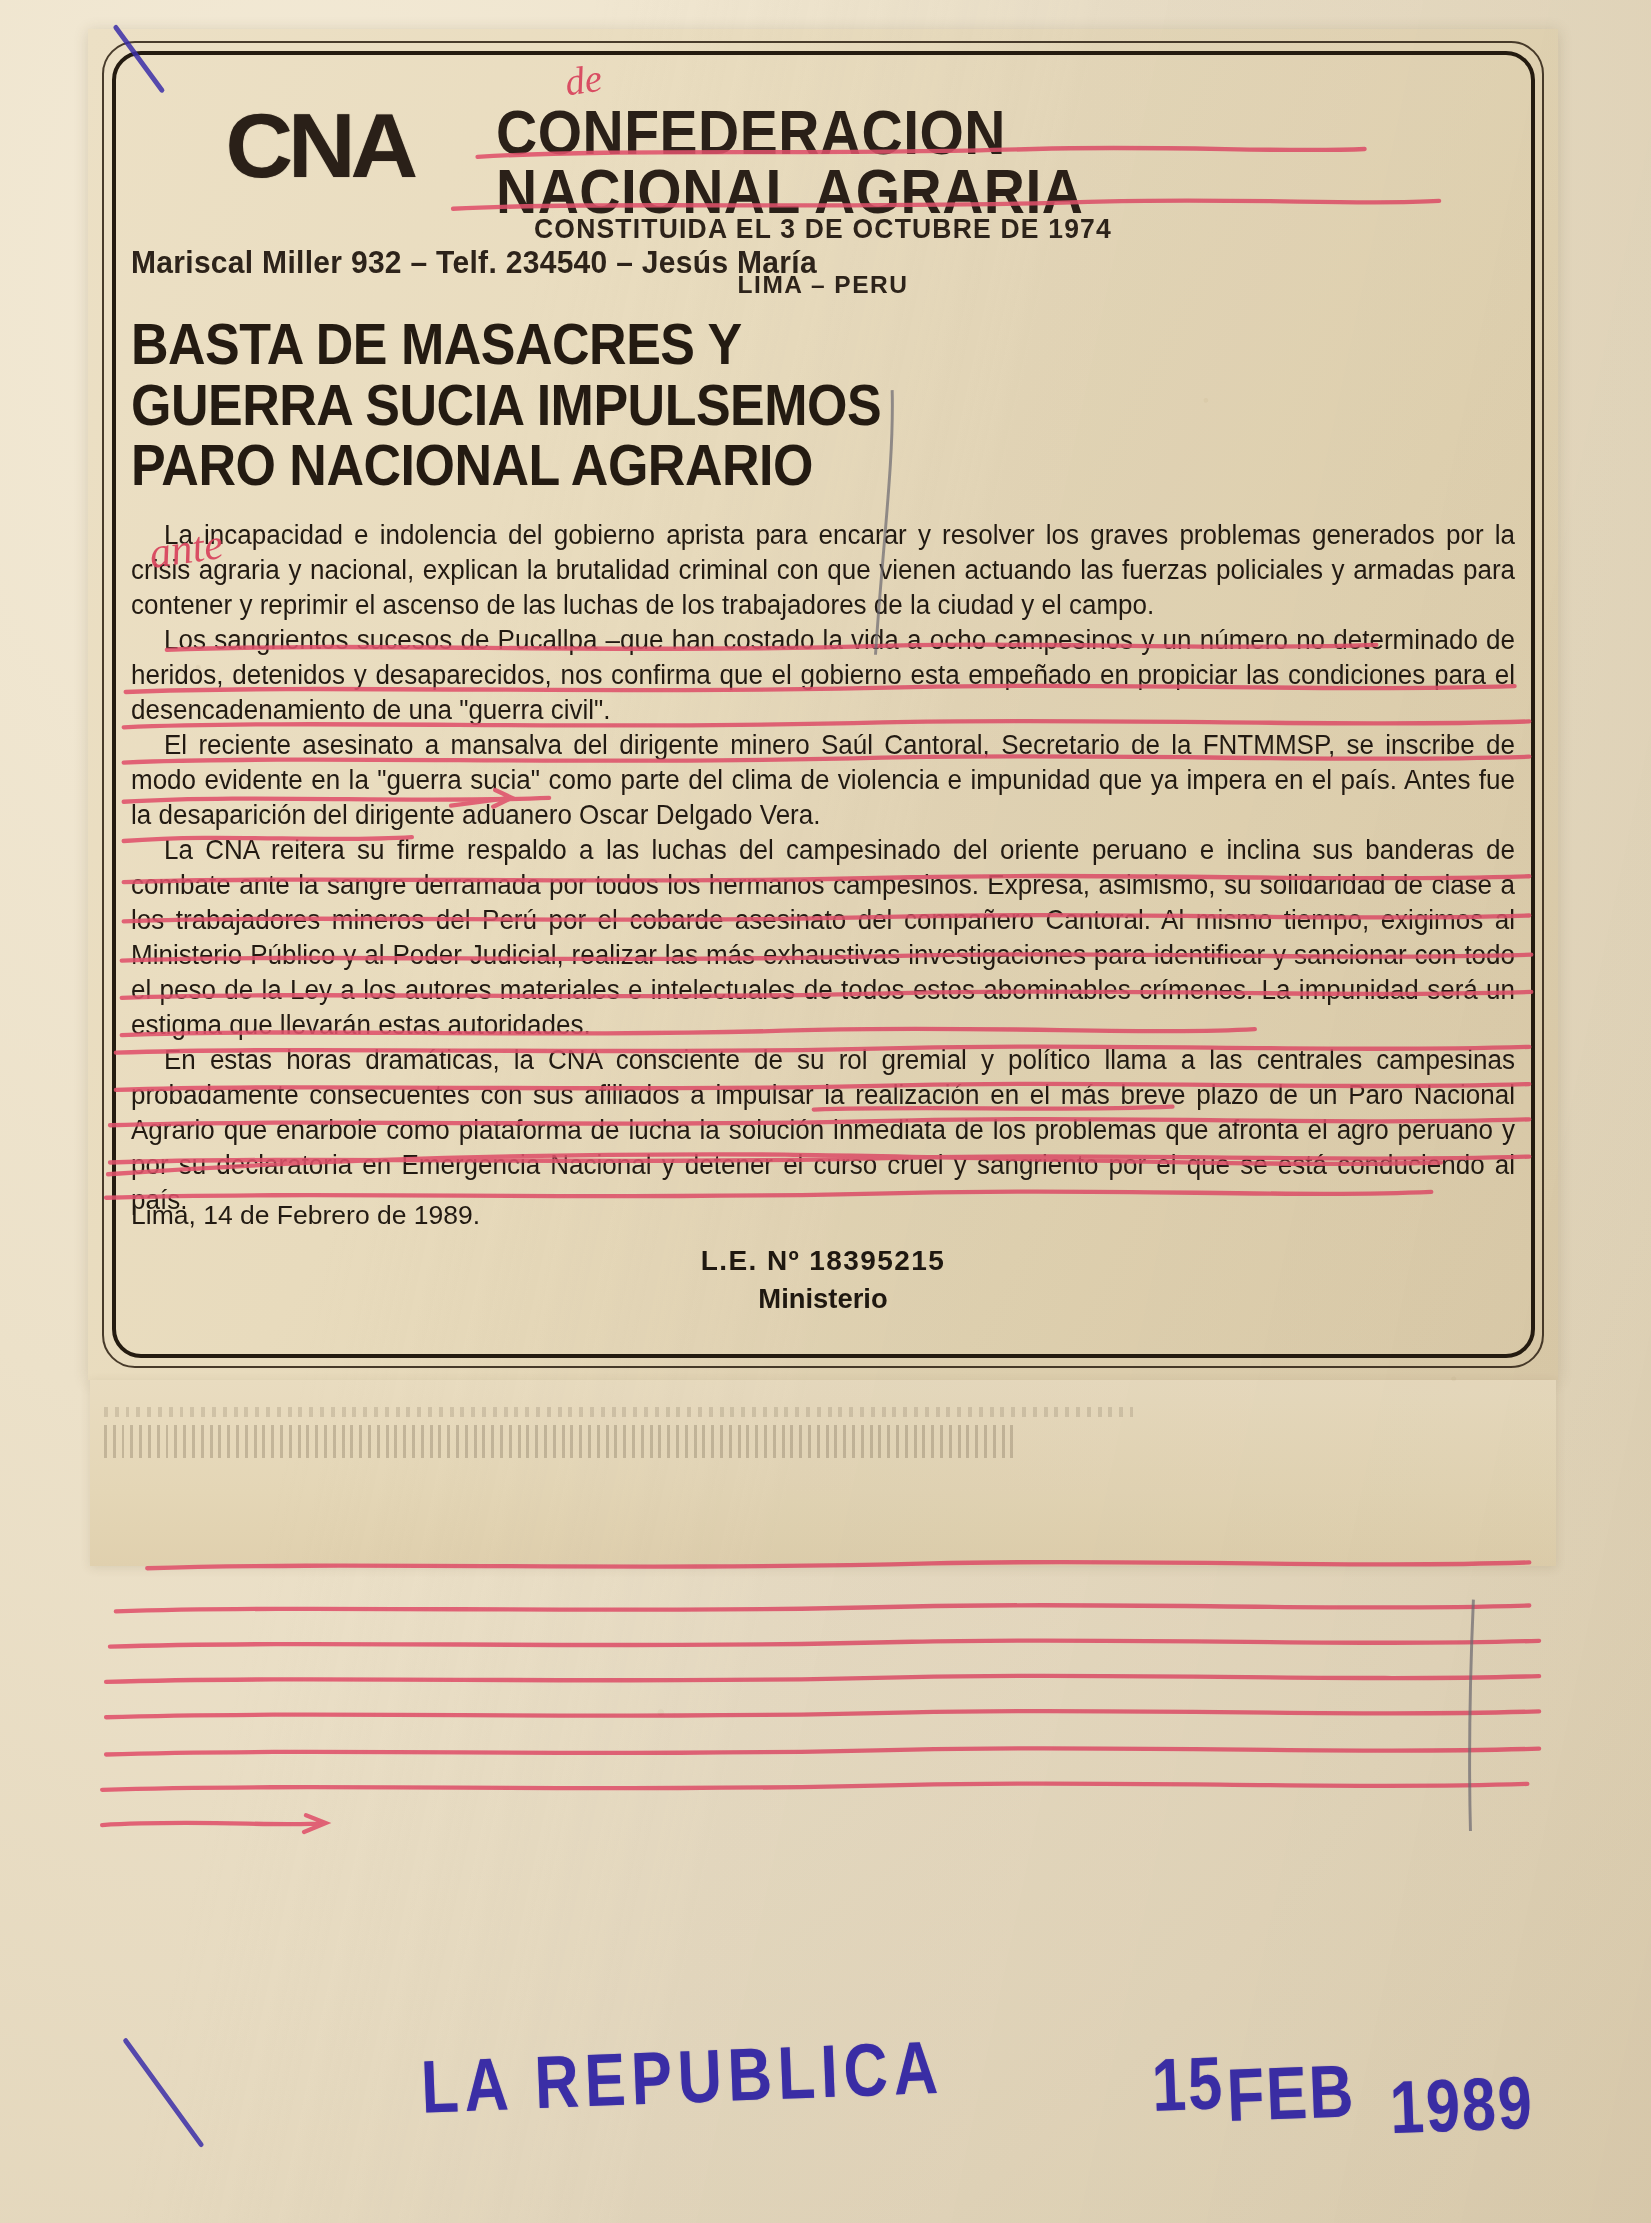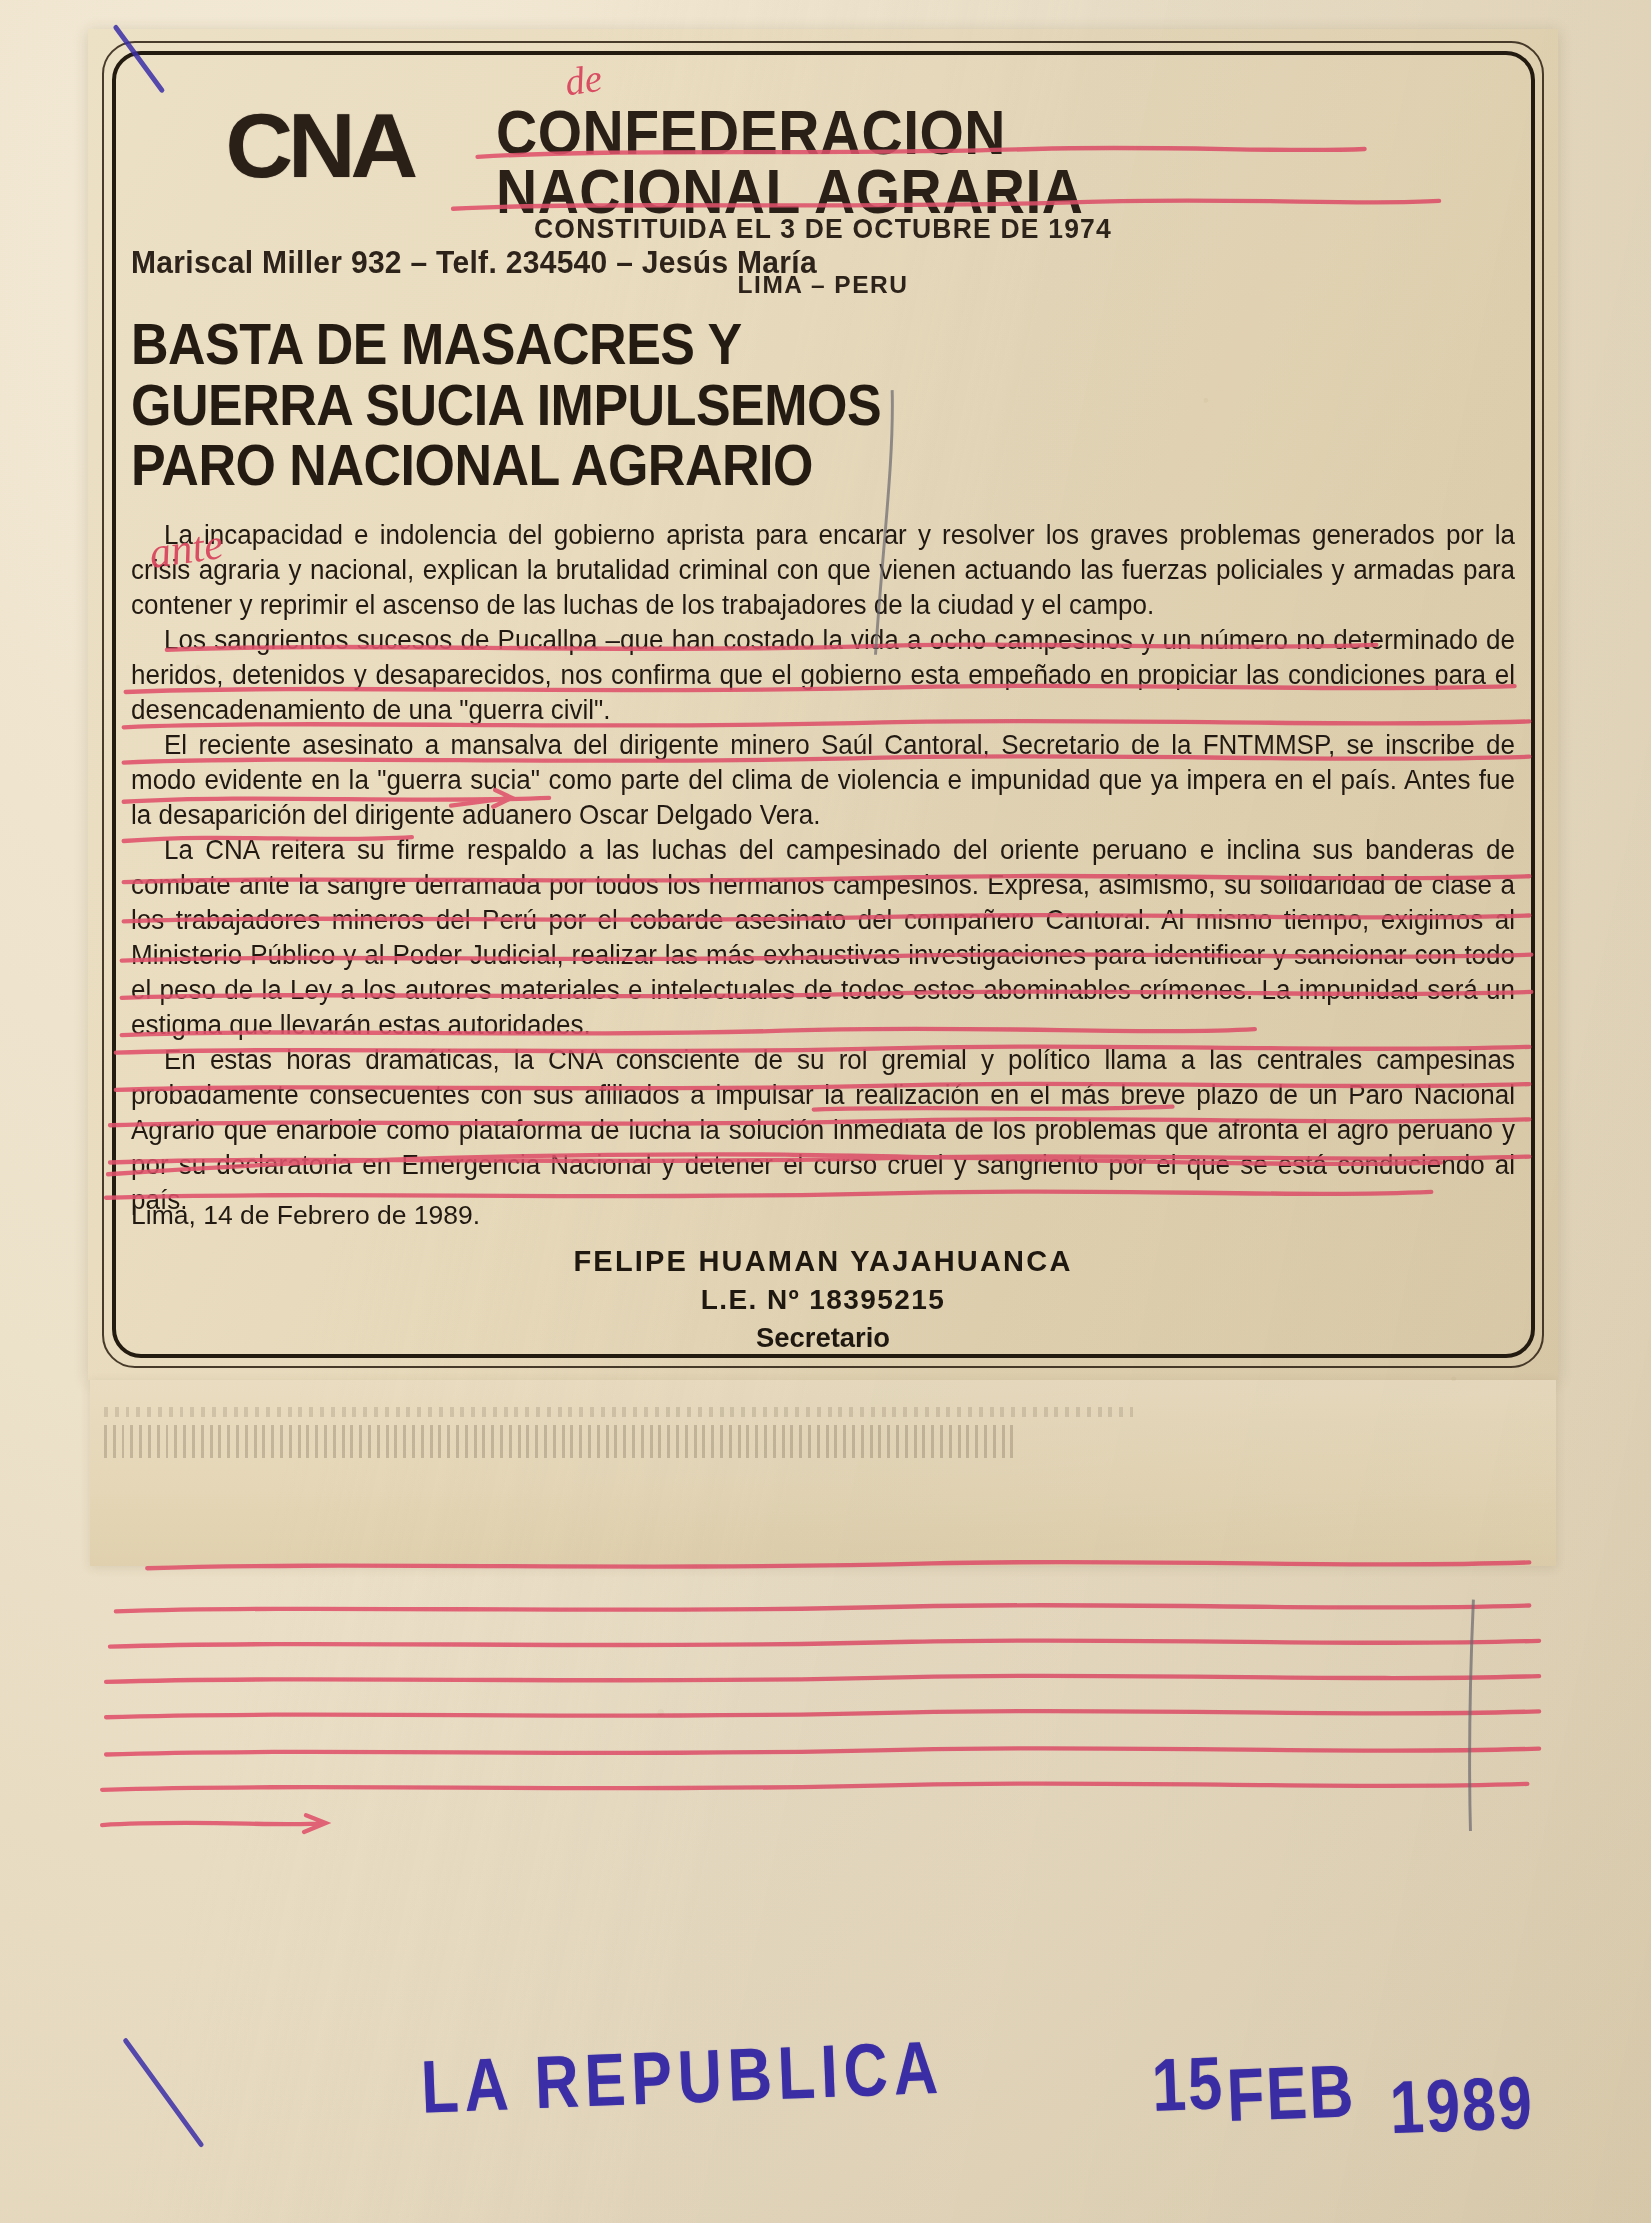--- a/index.html
+++ b/index.html
@@ -177,23 +177,22 @@
         <p>La incapacidad e indolencia del gobierno aprista para encarar y resolver los graves problemas generados por la crisis agraria y nacional, explican la brutalidad criminal con que vienen actuando las fuerzas policiales y armadas para contener y reprimir el ascenso de las luchas de los trabajadores de la ciudad y el campo.</p>
         <p>Los sangrientos sucesos de Pucallpa –que han costado la vida a ocho campesinos y un número no determinado de heridos, detenidos y desaparecidos, nos confirma que el gobierno esta empeñado en propiciar las condiciones para el desencadenamiento de una "guerra civil".</p>
         <p>El reciente asesinato a mansalva del dirigente minero Saúl Cantoral, Secretario de la FNTMMSP, se inscribe de modo evidente en la "guerra sucia" como parte del clima de violencia e impunidad que ya impera en el país. Antes fue la desaparición del dirigente aduanero Oscar Delgado Vera.</p>
         <p>La CNA reitera su firme respaldo a las luchas del campesinado del oriente peruano e inclina sus banderas de combate ante la sangre derramada por todos los hermanos campesinos. Expresa, asimismo, su solidaridad de clase a los trabajadores mineros del Perú por el cobarde asesinato del compañero Cantoral. Al mismo tiempo, exigimos al Ministerio Público y al Poder Judicial, realizar las más exhaustivas investigaciones para identificar y sancionar con todo el peso de la Ley a los autores materiales e intelectuales de todos estos abominables crímenes. La impunidad será un estigma que llevarán estas autoridades.</p>
         <p>En estas horas dramáticas, la CNA consciente de su rol gremial y político llama a las centrales campesinas probadamente consecuentes con sus afiliados a impulsar la realización en el más breve plazo de un Paro Nacional Agrario que enarbole como plataforma de lucha la solución inmediata de los problemas que afronta el agro peruano y por su declaratoria en Emergencia Nacional y detener el curso cruel y sangriento por el que se está conduciendo al país.</p>
       </div>
 
       <div class="datum">Lima, 14 de Febrero de 1989.</div>
 
       <div class="sig">
-        <div class="nm">FELIPE HUAMAN YAJAHUANCA</div>
         <div class="le">L.E. Nº 18395215</div>
-        <div class="pr">Secretario</div>
+        <div class="pr">Ministerio</div>
       </div>
 
     </div>
   </div>
 
   <div class="strip">
     <div class="dots2"></div>
     <div class="dots"></div>
   </div>
 

